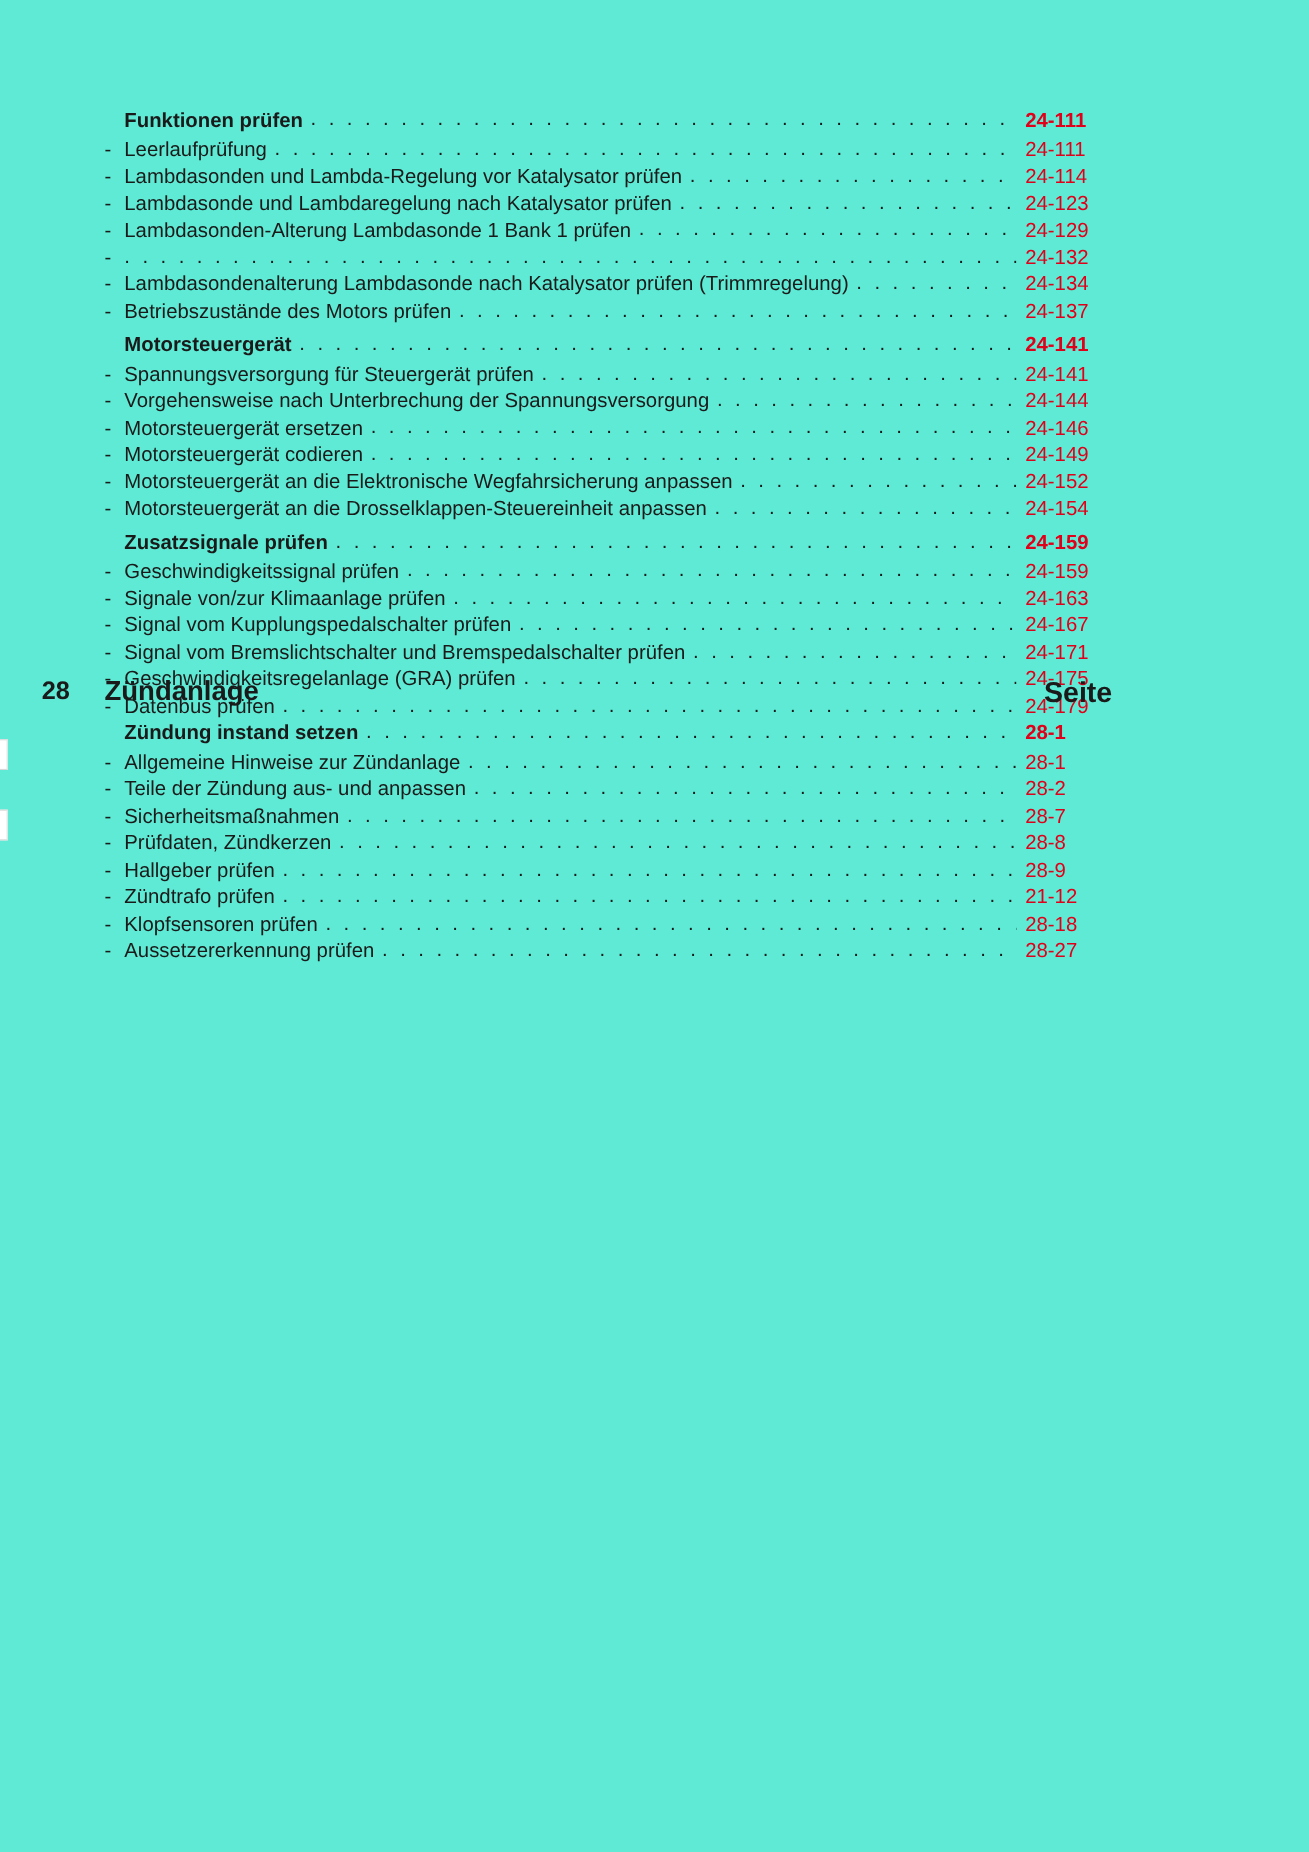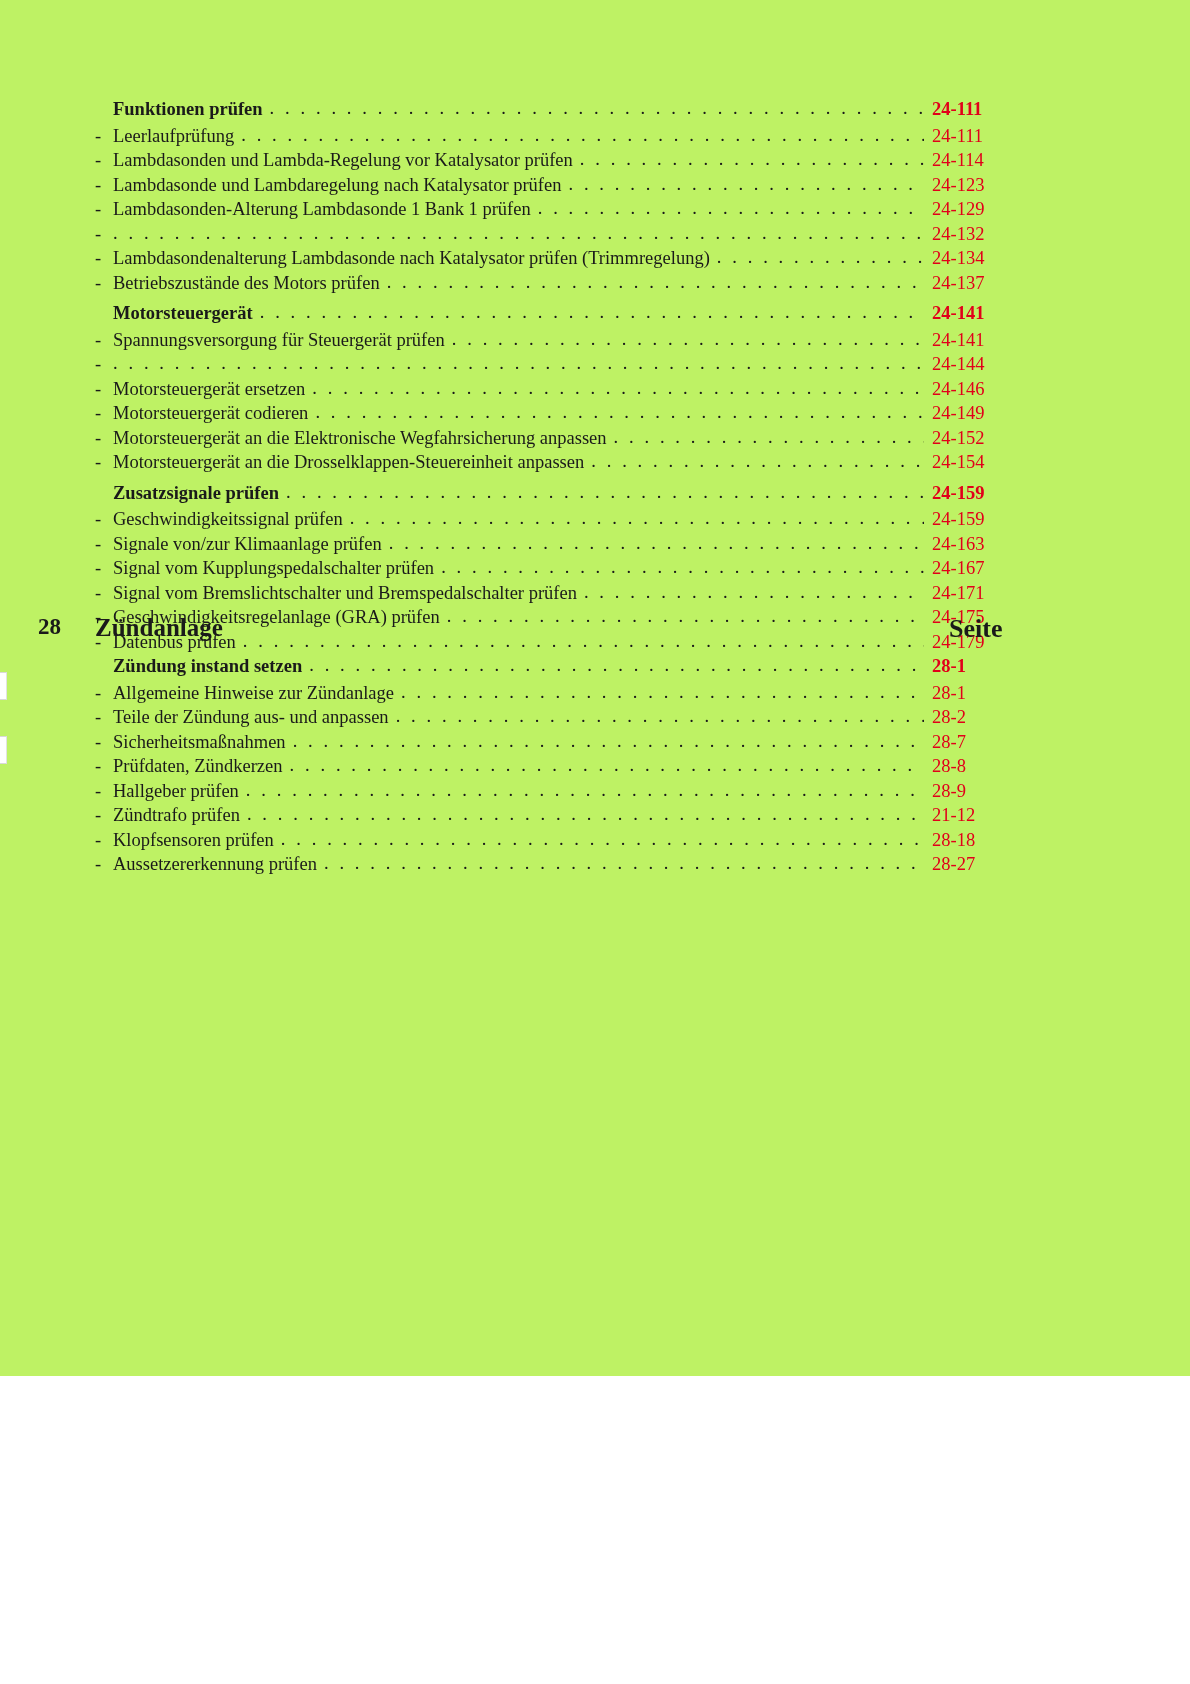--- a/index.html
+++ b/index.html
@@ -3,23 +3,23 @@
 <meta charset="utf-8">
 <style>
   html, body {
     margin: 0;
     padding: 0;
     background: #ffffff;
   }
   .page {
     position: relative;
     width: 1190px;
-    height: 1376px;
-    background: #bef264;
-    font-family: Liberation Serif, serif;
+    height: 1684px;
+    background: #5eead4;
+    font-family: Liberation Sans, sans-serif;
     overflow: hidden;
   }
   .content {
     position: absolute;
     left: 0;
     top: 0;
     width: 1190px;
   }
 
   
@@ -192,20 +192,21 @@
           <span class="pageno">24-141</span>
         </div>
         <div class="row item">
           <span class="bullet">-</span>
           <span class="label">Spannungsversorgung für Steuergerät prüfen</span>
           <span class="leader">. . . . . . . . . . . . . . . . . . . . . . . . . . . . . . . . . . . . . . . . . . . . . . . . . . . . . . . . . . . . . . . . . . . . . . . . . . . . . . . . . . . . . . . . . . . . . . . . . . . . . . . . . . . . . . . . . . . . . . . . . . . . . . . . . . . . . . . . . . . . </span>
           <span class="pageno">24-141</span>
         </div>
         <div class="row item">
           <span class="bullet">-</span>
+          <span class="label">Vorgehensweise nach Unterbrechung der Spannungsversorgung</span>
           <span class="leader">. . . . . . . . . . . . . . . . . . . . . . . . . . . . . . . . . . . . . . . . . . . . . . . . . . . . . . . . . . . . . . . . . . . . . . . . . . . . . . . . . . . . . . . . . . . . . . . . . . . . . . . . . . . . . . . . . . . . . . . . . . . . . . . . . . . . . . . . . . . . </span>
           <span class="pageno">24-144</span>
         </div>
         <div class="row item">
           <span class="bullet">-</span>
           <span class="label">Motorsteuergerät ersetzen</span>
           <span class="leader">. . . . . . . . . . . . . . . . . . . . . . . . . . . . . . . . . . . . . . . . . . . . . . . . . . . . . . . . . . . . . . . . . . . . . . . . . . . . . . . . . . . . . . . . . . . . . . . . . . . . . . . . . . . . . . . . . . . . . . . . . . . . . . . . . . . . . . . . . . . . </span>
           <span class="pageno">24-146</span>
         </div>
         <div class="row item">

